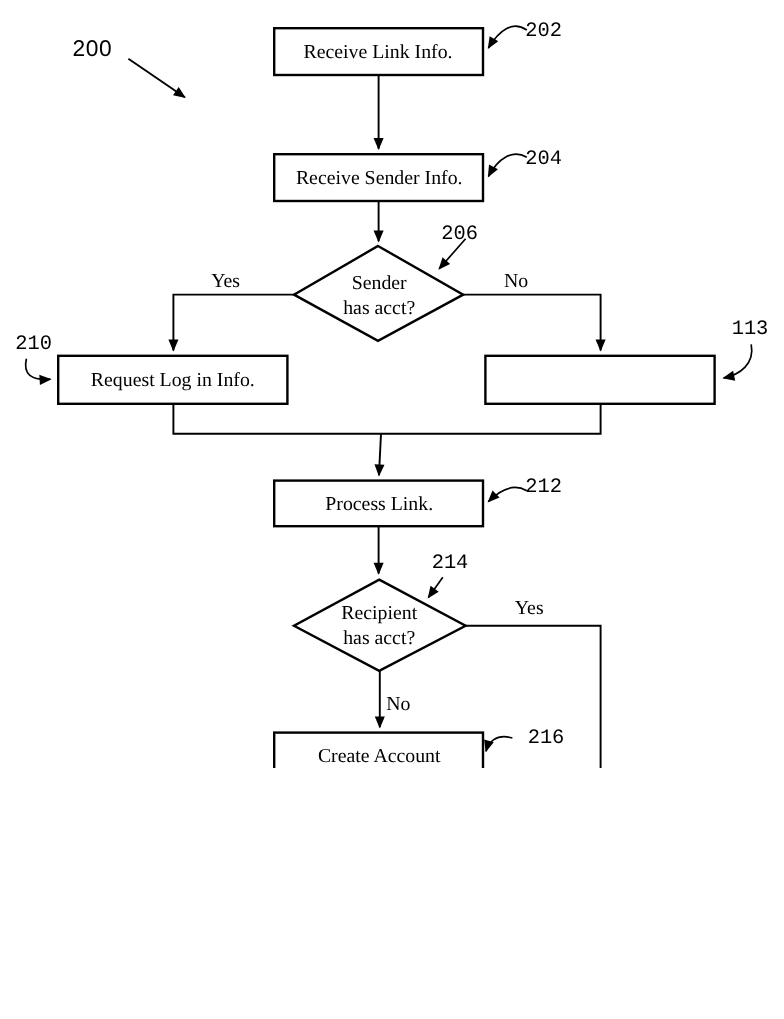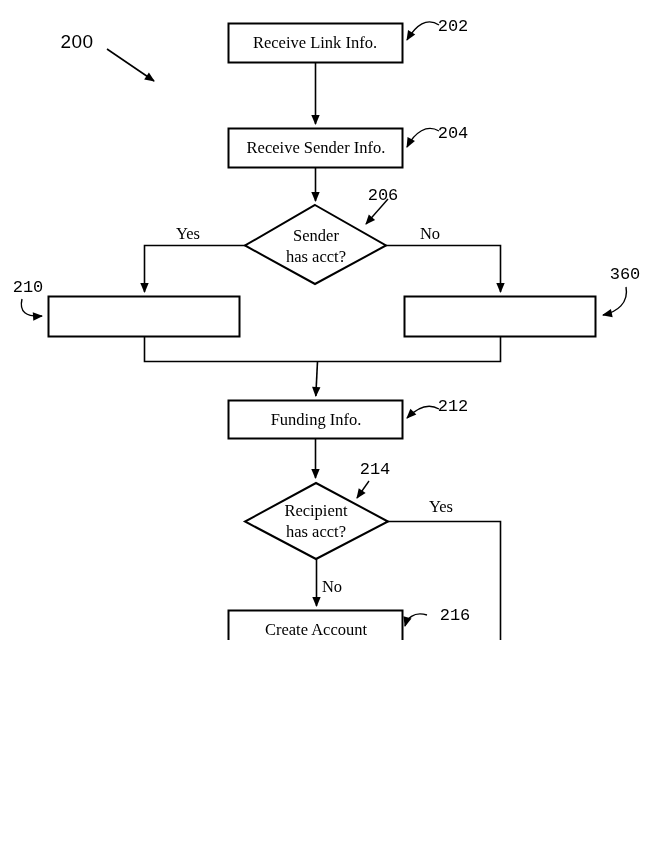--- a/index.html
+++ b/index.html
@@ -103,36 +103,37 @@
   </svg>
 
   <div class="lbl fignum" style="left:77px; top:42px">200</div>
 
   <div class="lbl" style="left:316px; top:148px">Receive Sender Info.</div>
   <div class="lbl" style="left:315px; top:43px">Receive Link Info.</div>
   <div class="lbl diamond-lbl" style="left:316px; top:246px">
     <div>Sender</div>
     <div>has acct?</div>
   </div>
-  <div class="lbl" style="left:316px; top:420px">Funding Info.</div>
+  <div class="lbl" style="left:144px; top:317px">Request Log in Info.</div>
+  <div class="lbl" style="left:316px; top:420px">Process Link.</div>
   <div class="lbl diamond-lbl" style="left:316px; top:521px">
     <div>Recipient</div>
     <div>has acct?</div>
   </div>
   <div class="lbl" style="left:316px; top:630px">Create Account</div>
   <div class="lbl" style="left:315px; top:822px">End</div>
 
   <div class="lbl branch" style="left:188px; top:234px">Yes</div>
   <div class="lbl branch" style="left:430px; top:234px">No</div>
   <div class="lbl branch" style="left:441px; top:507px">Yes</div>
   <div class="lbl branch" style="left:332px; top:587px">No</div>
 
   <div class="lbl refnum" style="left:453px; top:27px">202</div>
   <div class="lbl refnum" style="left:453px; top:134px">204</div>
   <div class="lbl refnum" style="left:383px; top:196px">206</div>
-  <div class="lbl refnum" style="left:625px; top:275px">360</div>
+  <div class="lbl refnum" style="left:625px; top:275px">113</div>
   <div class="lbl refnum" style="left:28px; top:288px">210</div>
   <div class="lbl refnum" style="left:453px; top:407px">212</div>
   <div class="lbl refnum" style="left:375px; top:470px">214</div>
   <div class="lbl refnum" style="left:455px; top:616px">216</div>
   <div class="lbl refnum" style="left:452px; top:732px">218</div>
 
 </div>
 
 </body></html>

